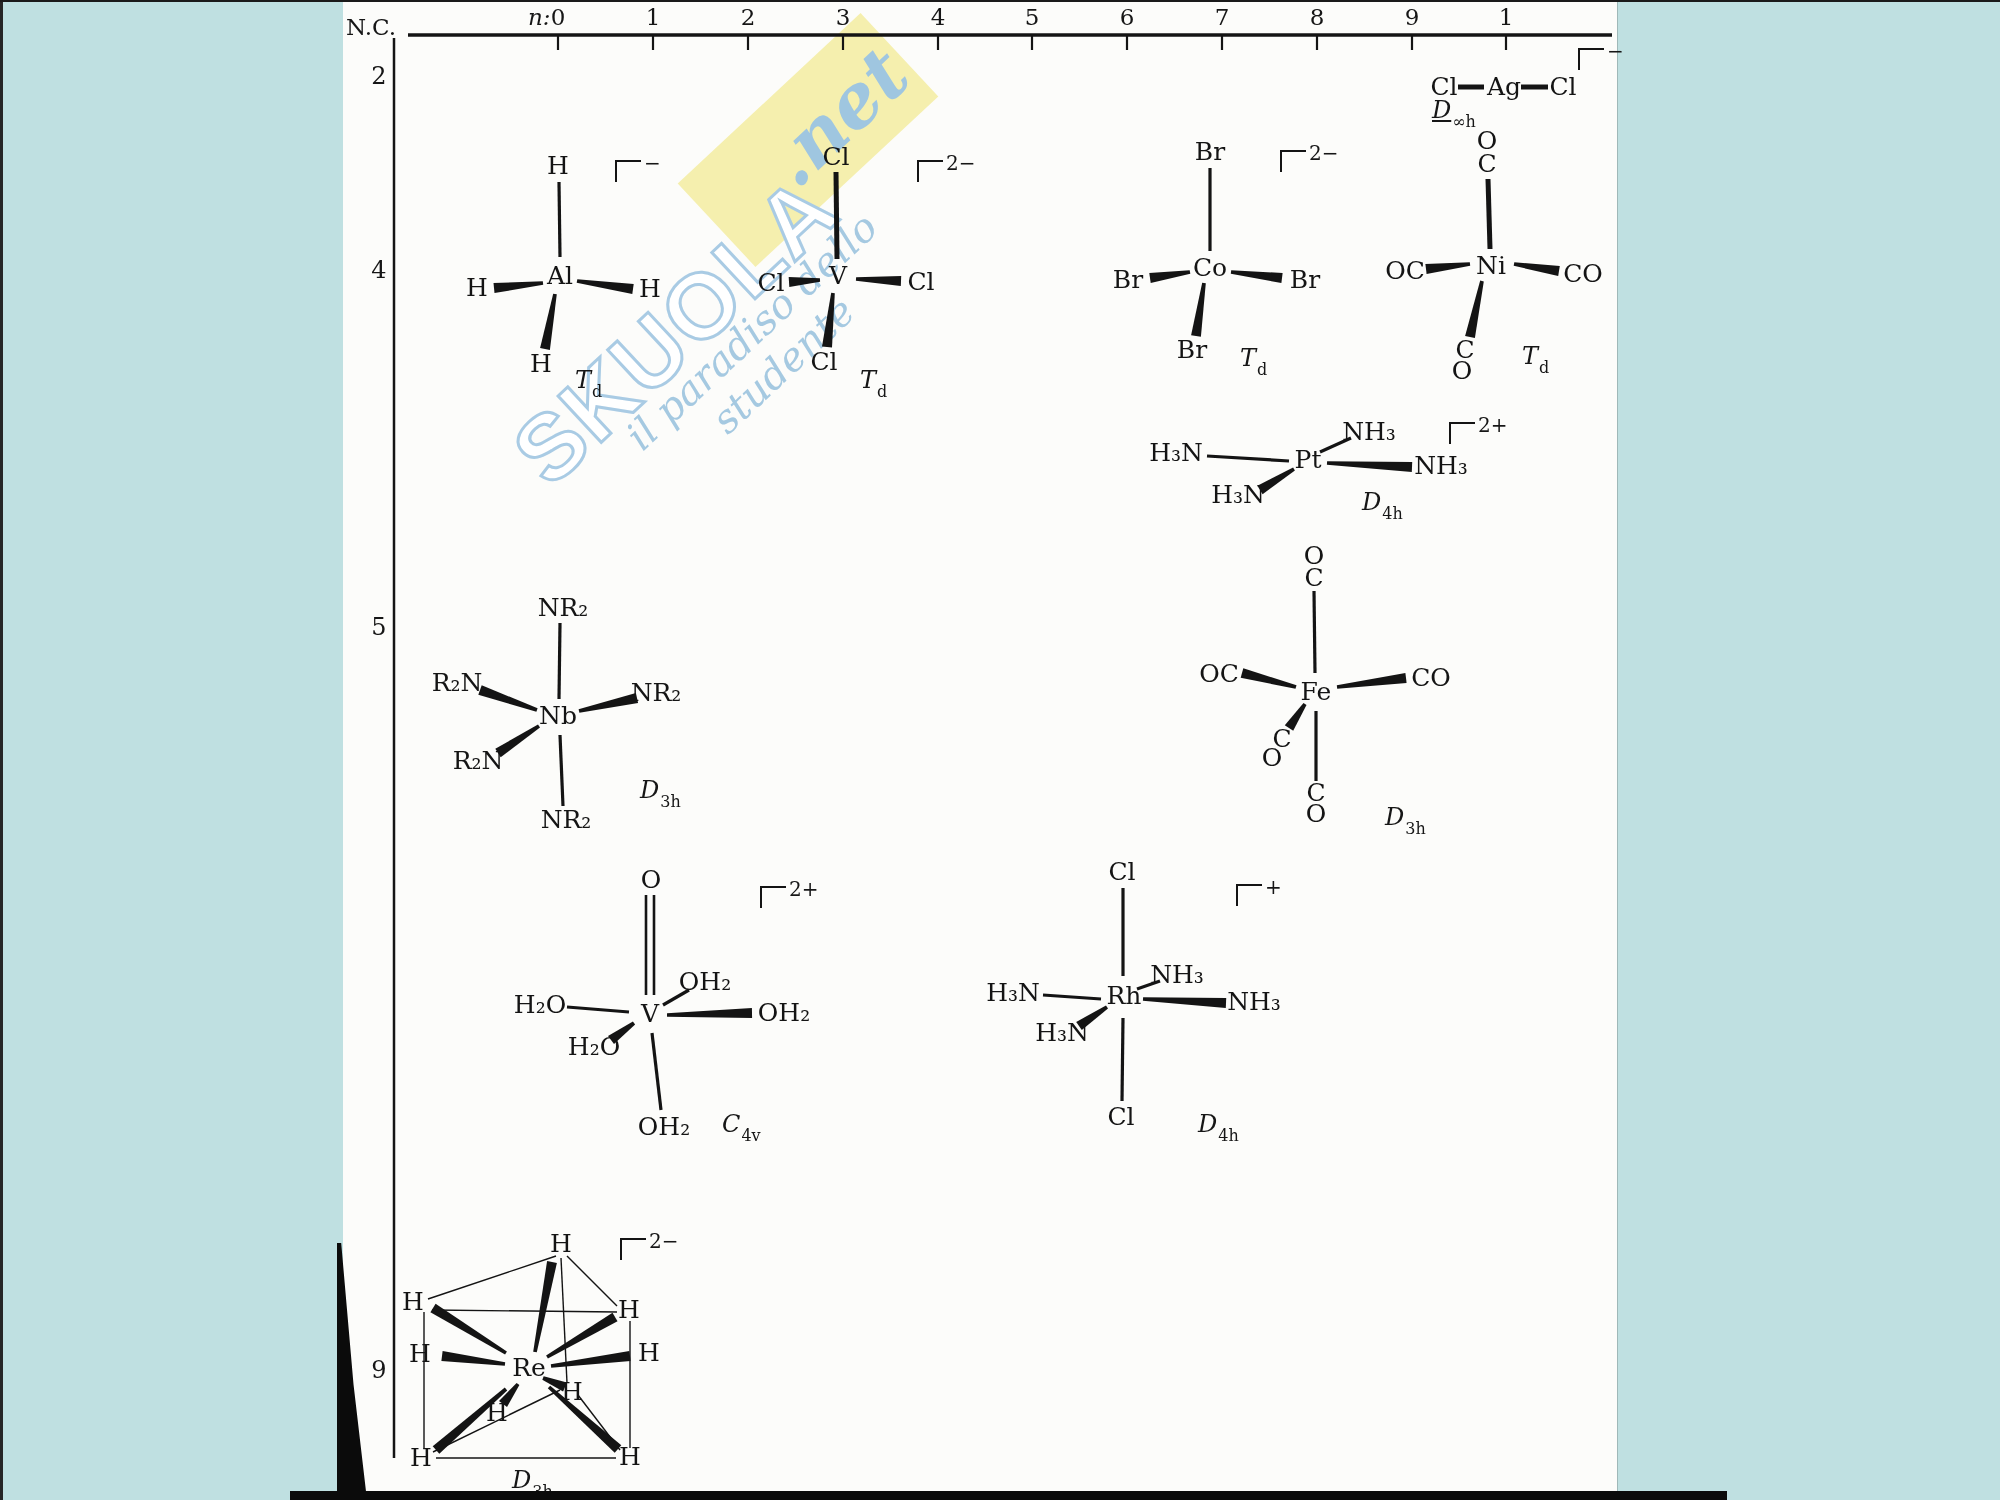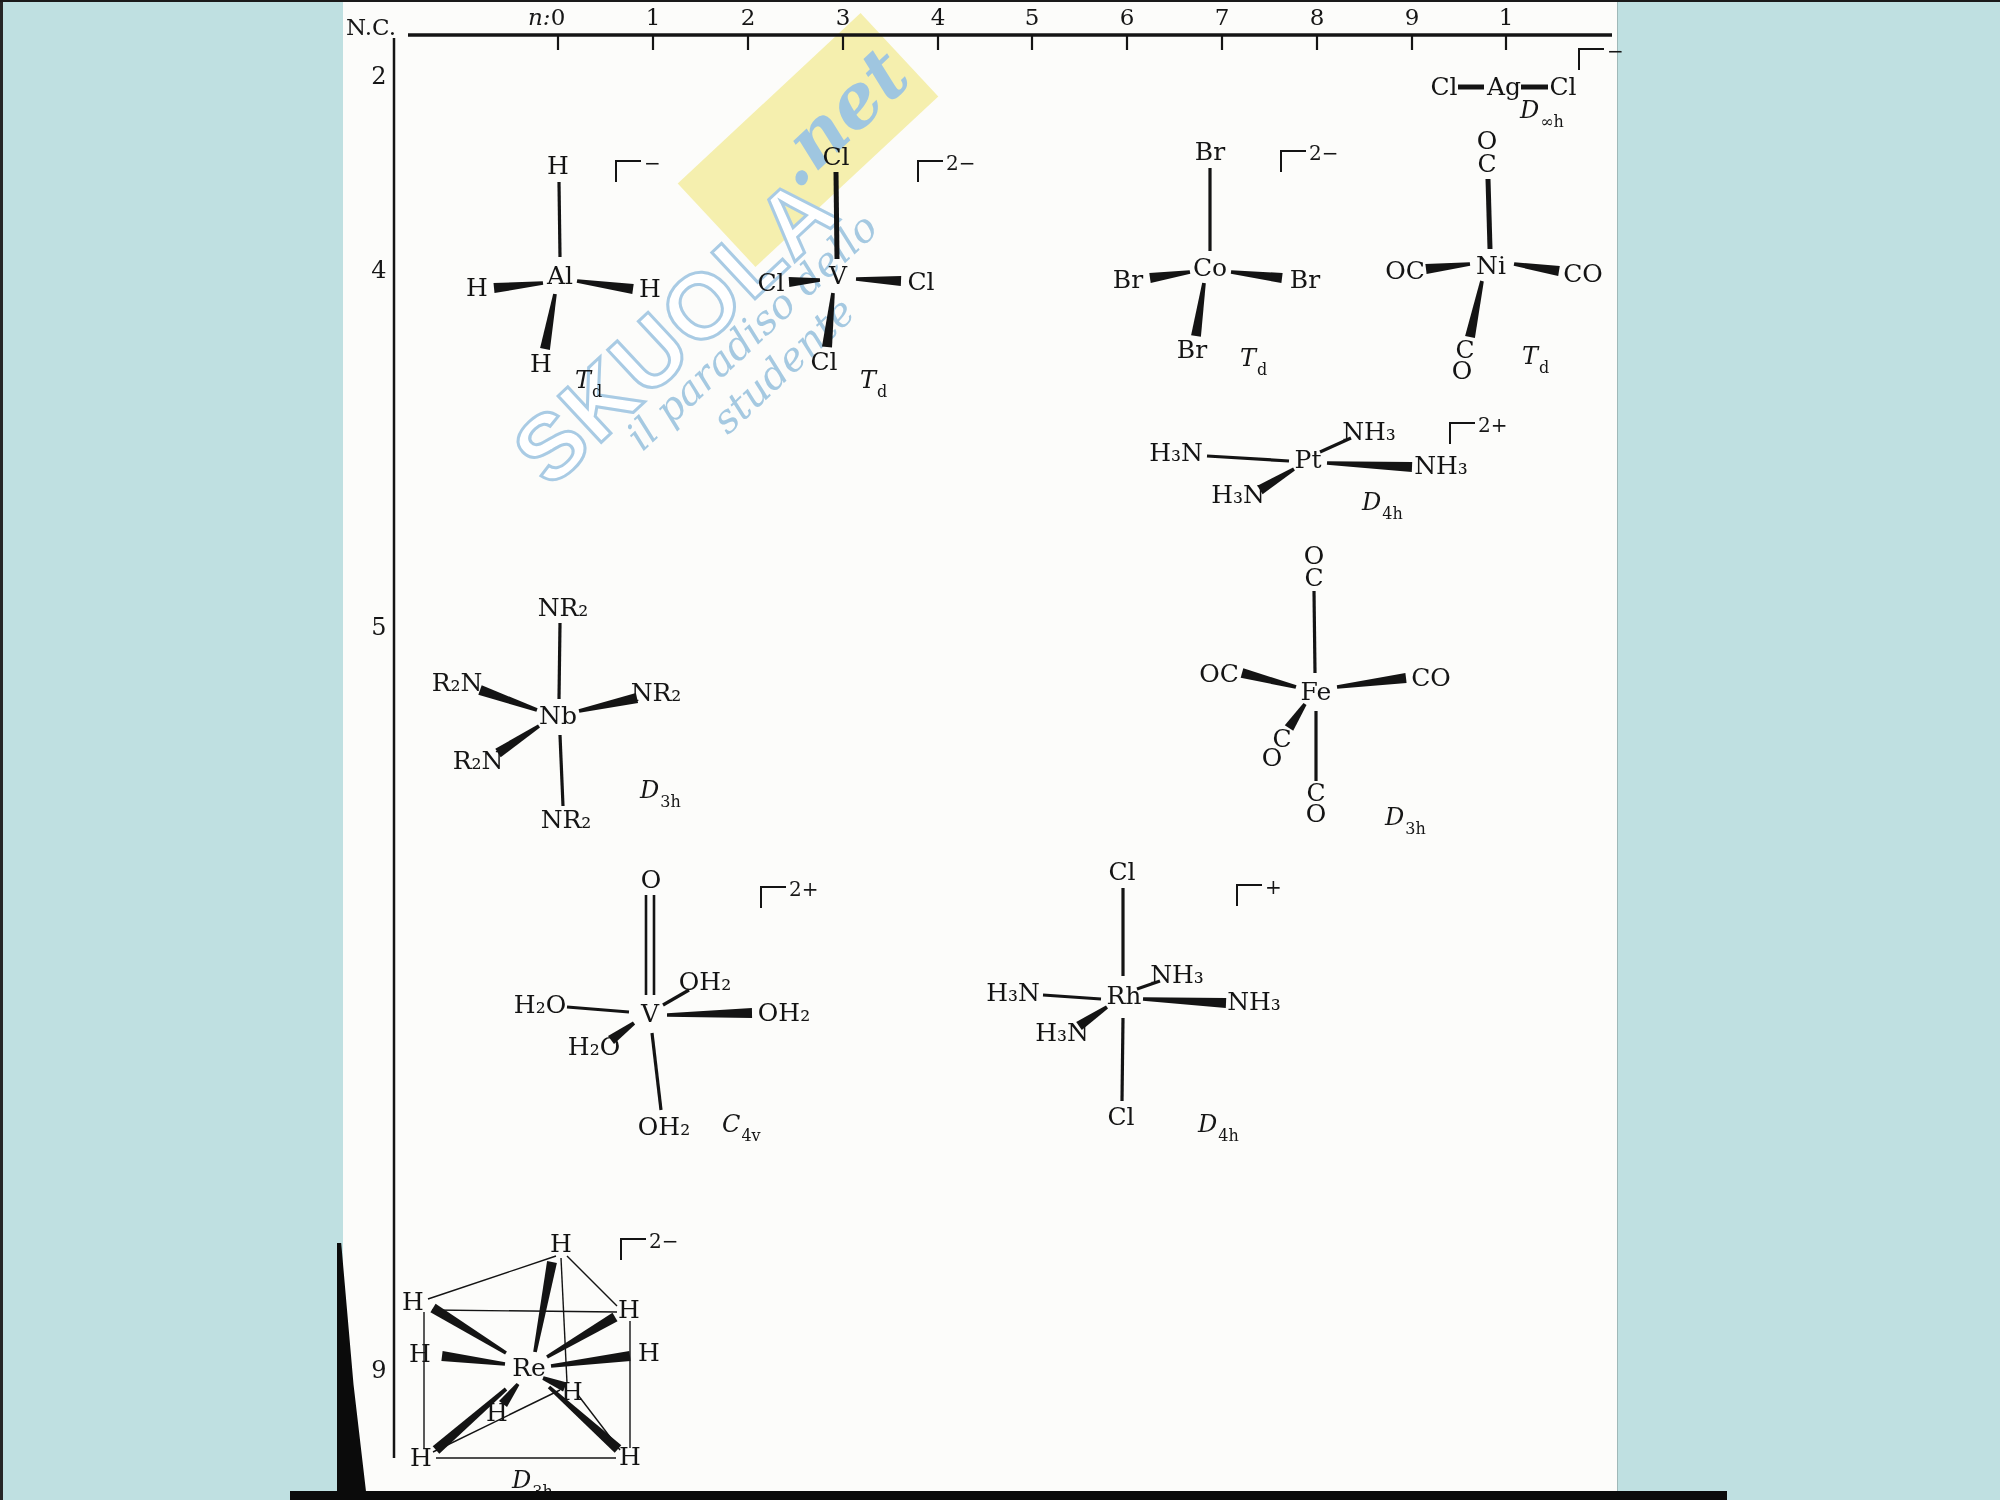--- a/index.html
+++ b/index.html
@@ -219,21 +219,21 @@
       <div class="lab tick-num" style="left: 1412px; top: 6px;">9</div>
       <div class="lab tick-num" style="left: 1506px; top: 6px;">1</div>
     </div>
   <div id="row-labels">
       <div class="lab row-num" style="left: 379px; top: 76px;">2</div>
       <div class="lab row-num" style="left: 379px; top: 270px;">4</div>
       <div class="lab row-num" style="left: 379px; top: 627px;">5</div>
       <div class="lab row-num" style="left: 379px; top: 1370px;">9</div>
     </div>
   <div id="annotations">
-      <div class="sym" style="left: 1520px; top: 98px;"><i>D</i><sub>∞h</sub></div>
+      <div class="sym" style="left: 1432px; top: 98px; text-decoration: underline;"><i>D</i><sub>∞h</sub></div>
       <div class="charge" style="left: 1578px; top: 48px;">
         <span class="bkt"></span>
         <sup>−</sup>
       </div>
       <div class="sym" style="left: 575px; top: 368px;"><i>T</i><sub>d</sub></div>
       <div class="charge" style="left: 615px; top: 160px;">
         <span class="bkt"></span>
         <sup>−</sup>
       </div>
       <div class="sym" style="left: 860px; top: 368px;"><i>T</i><sub>d</sub></div>

